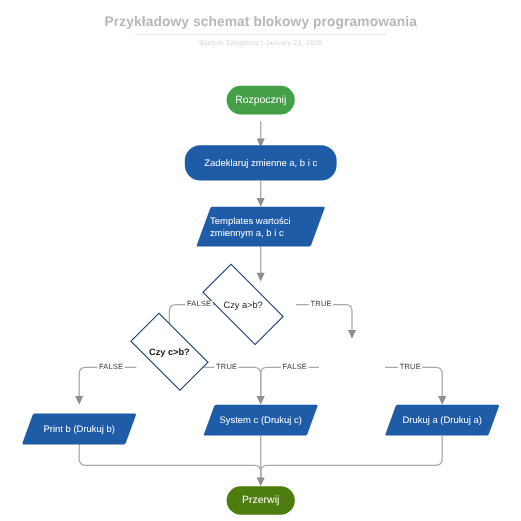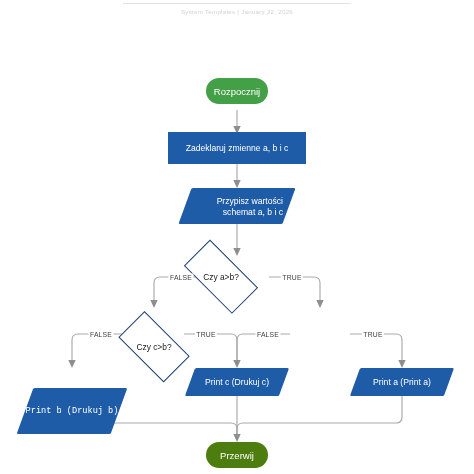--- a/index.html
+++ b/index.html
@@ -31,39 +31,39 @@
   
   svg.layer{position:absolute;left:0;top:0;width:474px;height:474px;overflow:visible;}
   .edge{fill:none;stroke:#a9a9a9;stroke-width:1.15px;}
   .edge-head{fill:#8e8e8e;}
 
   
   .node{position:absolute;box-sizing:border-box;}
   .node .lbl{
     position:absolute;left:50%;top:50%;
     transform:translate(-50%,-50%);
-    white-space:nowrap;text-align:right;
+    white-space:nowrap;text-align:left;
     pointer-events:none;
   }
 
   
   .terminal-start{
     background:#43a047;border-radius:13px;
   }
   .terminal-start .lbl{color:#ffffff;font-size:9.5px;}
 
   
   .terminal-end{
     background:#4d7c0f;border-radius:13px;
   }
   .terminal-end .lbl{color:#ffffff;font-size:9.5px;}
 
   
   .process{
-    background:#1f5ca8;border-radius:0;
+    background:#1f5ca8;border-radius:14px;
   }
   .process .lbl{color:#ffffff;font-size:8.6px;}
 
   
   .io{background:transparent;}
   .io .skew{
     position:absolute;inset:0;
     background:#1f5ca8;
     transform:skewX(-20deg);
     border-radius:1.5px;
@@ -88,20 +88,21 @@
     background:#ffffff;padding:0 1.5px;white-space:nowrap;
     transform:translate(-50%,-50%);letter-spacing:.2px;
   }
 </style>
 </head>
 <body>
 
 <div id="canvas">
 
   <div class="hdr">
+    <div class="hdr-title">Przykładowy schemat blokowy programowania</div>
     <div class="hdr-rule"></div>
     <div class="hdr-sub">System Templates  |  January 22, 2026</div>
   </div>
 
   <svg class="layer" viewBox="0 0 474 474">
 
     <path class="edge" d="M237,110 L237,128"></path>
     <polygon class="edge-head" points="237,134 233.3,126 240.7,126"></polygon>
 
     <path class="edge" d="M237,164 L237,182"></path>
@@ -138,52 +139,52 @@
   <div class="node terminal-start" style="left:206px;top:78px;width:62px;height:26px;">
     <span class="lbl">Rozpocznij</span>
   </div>
 
   <div class="node process" style="left:168px;top:132px;width:138px;height:32px;">
     <span class="lbl">Zadeklaruj zmienne a, b i c</span>
   </div>
 
   <div class="node io" style="left:185px;top:188px;width:104px;height:36px;">
     <div class="skew"></div>
-    <span class="lbl two">Przypisz wartości schemat a, b i c</span>
+    <span class="lbl two">Templates wartości zmiennym a, b i c</span>
   </div>
 
   <div class="node decision" style="left:174px;top:252px;width:94px;height:50px;">
     <div class="dia"></div>
     <span class="lbl">Czy a&gt;b?</span>
   </div>
   <div class="elabel" style="left:181px;top:277px;">FALSE</div>
   <div class="elabel" style="left:292px;top:277px;">TRUE</div>
 
-  <div class="node decision" style="left:110px;top:322px;width:88px;height:50px;">
+  <div class="node decision" style="left:110px;top:295px;width:88px;height:50px;font-weight:bold;">
     <div class="dia"></div>
     <span class="lbl">Czy c&gt;b?</span>
   </div>
   <div class="elabel" style="left:101px;top:334px;">FALSE</div>
   <div class="elabel" style="left:206px;top:334px;">TRUE</div>
 
   <div class="elabel" style="left:268px;top:334px;">FALSE</div>
   <div class="elabel" style="left:373px;top:334px;">TRUE</div>
 
-  <div class="node io" style="left:25px;top:388px;width:94px;height:46px;font-family:Liberation Mono, monospace;">
+  <div class="node io" style="left:25px;top:376px;width:94px;height:28px;">
     <div class="skew"></div>
     <span class="lbl">Print b (Drukuj b)</span>
   </div>
 
   <div class="node io" style="left:190px;top:368px;width:94px;height:28px;">
     <div class="skew"></div>
-    <span class="lbl">Print c (Drukuj c)</span>
+    <span class="lbl">System c (Drukuj c)</span>
   </div>
 
   <div class="node io" style="left:355px;top:368px;width:94px;height:28px;">
     <div class="skew"></div>
-    <span class="lbl">Print a (Print a)</span>
+    <span class="lbl">Drukuj a (Drukuj a)</span>
   </div>
 
   <div class="node terminal-end" style="left:206px;top:442px;width:62px;height:26px;">
     <span class="lbl">Przerwij</span>
   </div>
 
 </div>
 
 </body></html>

